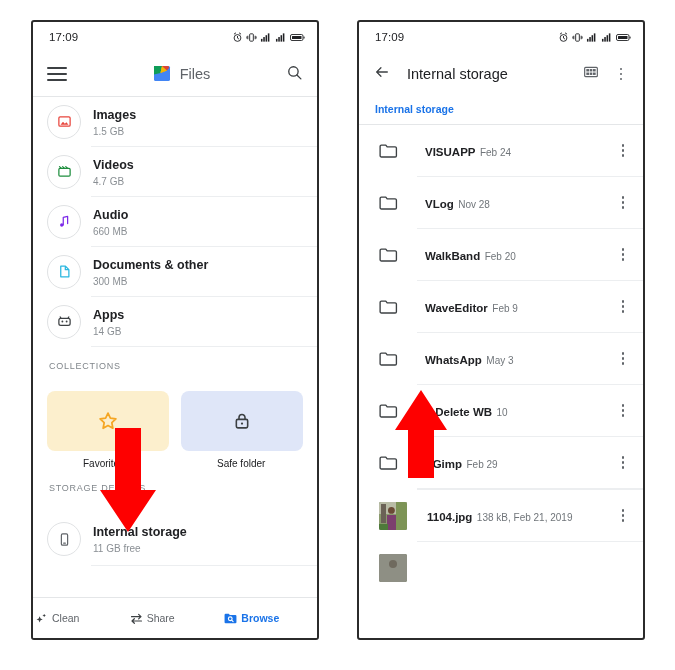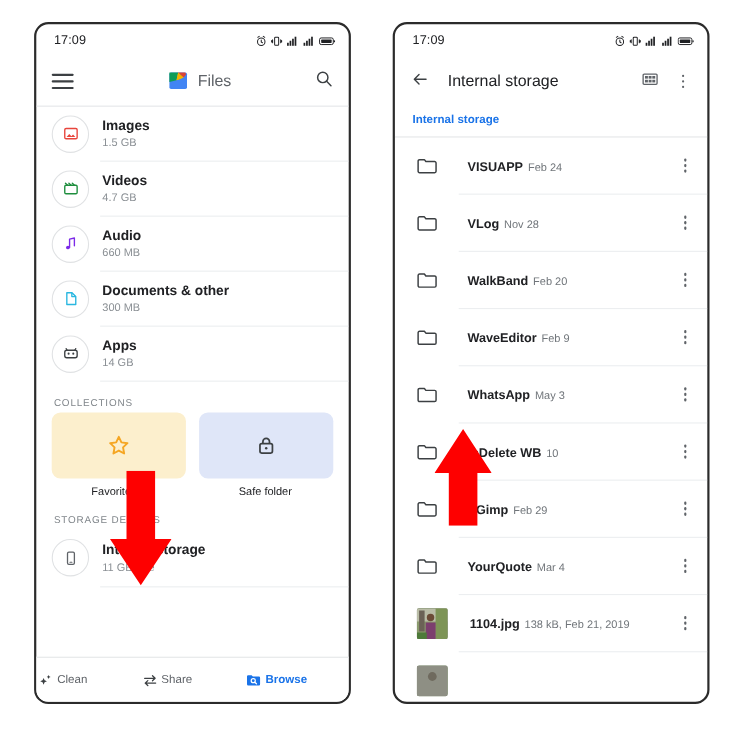--- a/index.html
+++ b/index.html
@@ -9,21 +9,21 @@
     font-family: "Liberation Sans", sans-serif;
     overflow: hidden;
   }
   .stage { position: relative; width: 675px; height: 670px; background:#fff; }
 
   
   .phone {
     position: absolute;
     background: #ffffff;
     border: 2px solid #2b2b2b;
-    border-radius: 13px;
+    border-radius: 3px;
     overflow: hidden;
     box-sizing: border-box;
   }
   #phone-left  { left: 31px;  top: 20px; width: 288px; height: 620px; }
   #phone-right { left: 357px; top: 20px; width: 288px; height: 620px; }
 
   
   .statusbar {
     height: 30px;
     display: flex; align-items: center; justify-content: space-between;
@@ -58,21 +58,21 @@
     border:1px solid #e0e2e4; display:flex; align-items:center; justify-content:center;
     flex: 0 0 auto; background:#fff;
   }
   .cat-text { margin-left: 12px; }
   .cat-title { font-size: 12.5px; font-weight: bold; color:#202124; line-height:1.25; }
   .cat-sub { font-size: 10px; color:#8a8f94; line-height:1.35; margin-top:1px; }
 
   
   .section-label {
     font-size: 9px; color:#80868b; letter-spacing:.75px;
-    padding: 14px 16px 4px; font-weight: 500;
+    padding: 14px 16px 20px; font-weight: 500;
   }
   .cards { display:flex; gap:12px; padding: 0 14px; }
   .card {
     flex:1; height: 60px; border-radius:8px;
     display:flex; align-items:center; justify-content:center;
   }
   .card-fav { background:#fcefcd; }
   .card-safe { background:#dfe6f8; }
   .card-labels { display:flex; gap:12px; padding: 7px 14px 0; }
   .card-label { flex:1; font-size:10px; color:#202124;margin-left:36px; }
@@ -508,36 +508,20 @@
           <span class="file-sub">Feb 29</span>
         </span>
         <span class="kebab">
             <i></i>
             <i></i>
             <i></i>
           </span>
       </div>
       <div class="row-div"></div>
 
-      <div class="file-row">
-        <span class="folder-ico">
-          <svg width="19" height="16" viewBox="0 0 24 20">
-              <path d="M1.4 4.2A1.6 1.6 0 0 1 3 2.6h5.6l1.7 2.2h10A1.6 1.6 0 0 1 22 6.4v9.6a1.6 1.6 0 0 1-1.6 1.6H3a1.6 1.6 0 0 1-1.6-1.6z" fill="none" stroke="#3c4043" stroke-width="1.7" stroke-linejoin="round"></path>
-            </svg>
-        </span>
-        <span class="file-text">
-          <span class="file-name">YourQuote</span>
-          <span class="file-sub">Mar 4</span>
-        </span>
-        <span class="kebab">
-            <i></i>
-            <i></i>
-            <i></i>
-          </span>
-      </div>
       <div class="row-div"></div>
 
       <div class="file-row">
         <span class="thumb">
           <svg width="28" height="28" viewBox="0 0 28 28">
             <rect width="28" height="28" fill="#8a9a6d"></rect>
             <rect x="0" y="0" width="28" height="12" fill="#b9bca6"></rect>
             <rect x="17" y="0" width="11" height="28" fill="#7d9456"></rect>
             <rect x="2" y="2" width="5" height="19" fill="#6b6256"></rect>
             <circle cx="12.4" cy="8.4" r="3.4" fill="#6b4b36"></circle>

